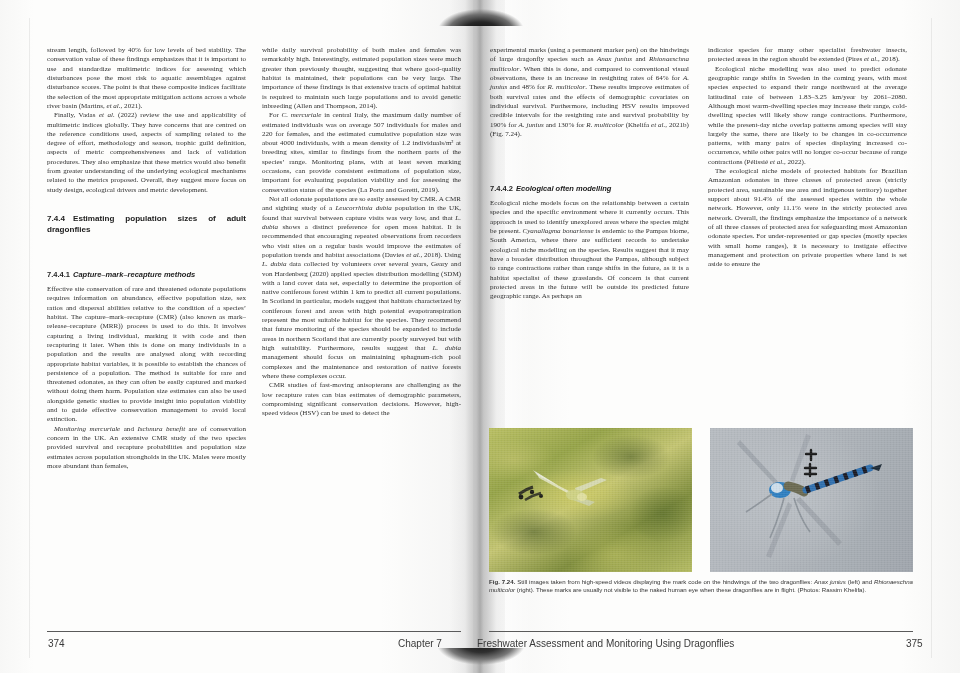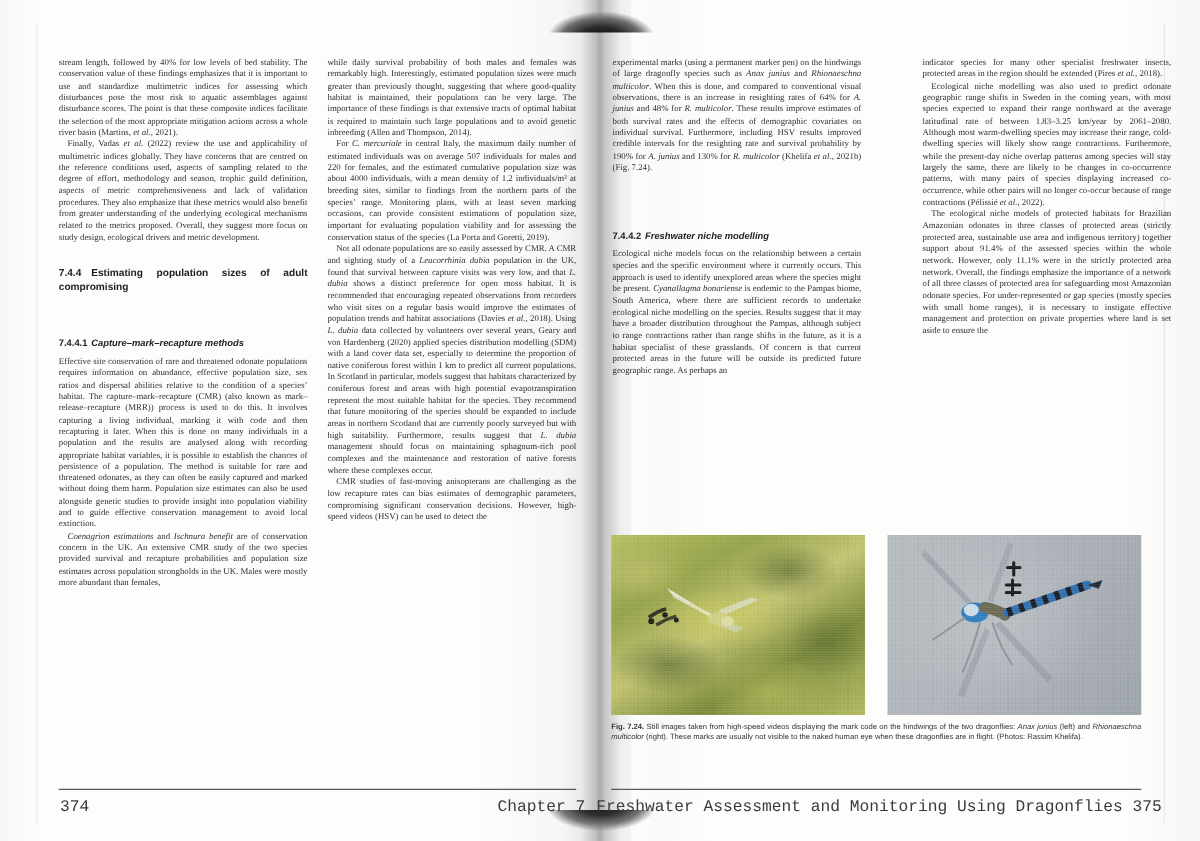--- a/index.html
+++ b/index.html
@@ -46,21 +46,21 @@
   .col{position:absolute;font-size:7.05px;line-height:9.32px;
        text-align:justify;text-justify:inter-word;
        color:#303030;hyphens:manual;}
   .col p{margin:0;text-indent:7px;}
   .col p.noind{text-indent:0;}
   .col i{font-style:italic;}
 
   #c1{left:47px;top:46px;width:199px;}
   #c2{left:262px;top:46px;width:199px;}
   #c3{left:490px;top:46px;width:199px;}
-  #c4{left:738px;top:46px;width:199px;}
+  #c4{left:708px;top:46px;width:199px;}
 
   
   .h3{font-family:"Liberation Sans",sans-serif;font-weight:bold;
       font-size:8.1px;line-height:10.5px;color:#1d1d1d;}
   .h3 .num{display:inline-block;width:26px;}
   .h4{font-family:"Liberation Sans",sans-serif;font-weight:bold;font-style:italic;
       font-size:7.5px;line-height:10px;color:#1d1d1d;}
   .h4 .num{display:inline-block;width:26px;font-style:normal;margin-top:26px;}
   .gap-lg{height:19px;}
   .gap-md{height:9px;}
@@ -90,22 +90,22 @@
   .fig-caption{position:absolute;left:489px;top:578px;width:424px;
       font-family:"Liberation Sans",sans-serif;font-size:6.1px;line-height:8.4px;
       color:#343434;text-align:justify;}
   .fig-caption b{font-weight:bold;}
   .fig-caption i{font-style:italic;}
 
   
   .rule{position:absolute;height:1px;background:#5a5a5a;}
   #rule-left{left:47px;top:631px;width:414px;}
   #rule-right{left:489px;top:631px;width:424px;}
-  .foot{position:absolute;font-family:Liberation Mono, monospace;
-        font-size:13px;color:#3a3a3a;top:638px;}
+  .foot{position:absolute;font-family:Liberation Sans, sans-serif;
+        font-size:10px;color:#3a3a3a;top:638px;}
   #folio-left{left:48px;}
   #chapter-left{left:398px;}
   #runhead-right{left:477px;}
   #folio-right{left:890px;padding-left:16px;}
 
   
   #warp{position:absolute;left:505px;top:0;width:26px;height:673px;
         background:linear-gradient(to right,rgba(255,255,255,.7),rgba(255,255,255,0));
         pointer-events:none;}
 </style>
@@ -127,43 +127,43 @@
   <div id="spine-bottom"></div>
 
   <div class="edge" style="left:29px;top:18px;width:1px;height:640px;opacity:.35;"></div>
   <div class="edge" style="left:931px;top:18px;width:1px;height:640px;opacity:.35;"></div>
 
   <div class="col" id="c1">
     <p class="noind">stream length, followed by 40% for low levels of bed stability. The conservation value of these findings emphasizes that it is important to use and standardize multimetric indices for assessing which disturbances pose the most risk to aquatic assemblages against disturbance scores. The point is that these composite indices facilitate the selection of the most appropriate mitigation actions across a whole river basin (Martins, <i>et al.</i>, 2021).</p>
     <p>Finally, Vadas <i>et al.</i> (2022) review the use and applicability of multimetric indices globally. They have concerns that are centred on the reference conditions used, aspects of sampling related to the degree of effort, methodology and season, trophic guild definition, aspects of metric comprehensiveness and lack of validation procedures. They also emphasize that these metrics would also benefit from greater understanding of the underlying ecological mechanisms related to the metrics proposed. Overall, they suggest more focus on study design, ecological drivers and metric development.</p>
     <div class="gap-lg"></div>
     <div class="h3">
-      <span class="num">7.4.4</span><span>Estimating population sizes of adult compromising</span>
+      <span class="num">7.4.4</span><span>Estimating population sizes of adult dragonflies</span>
     </div>
     <div class="gap-md"></div>
     <div class="h4">
       <span class="num">7.4.4.1</span><span>Capture–mark–recapture methods</span>
     </div>
     <div class="gap-sm"></div>
     <p class="noind">Effective site conservation of rare and threatened odonate populations requires information on abundance, effective population size, sex ratios and dispersal abilities relative to the condition of a species’ habitat. The capture–mark–recapture (CMR) (also known as mark–release–recapture (MRR)) process is used to do this. It involves capturing a living individual, marking it with code and then recapturing it later. When this is done on many individuals in a population and the results are analysed along with recording appropriate habitat variables, it is possible to establish the chances of persistence of a population. The method is suitable for rare and threatened odonates, as they can often be easily captured and marked without doing them harm. Population size estimates can also be used alongside genetic studies to provide insight into population viability and to guide effective conservation management to avoid local extinction.</p>
-    <p><i>Coenagrion estimations</i> and <i>Ischnura benefit</i> are of conservation concern in the UK. An extensive CMR study of the two species provided survival and recapture probabilities and population size estimates across population strongholds in the UK. Males were mostly more abundant than females,</p>
+    <p><i>Monitoring mercuriale</i> and <i>Ischnura benefit</i> are of conservation concern in the UK. An extensive CMR study of the two species provided survival and recapture probabilities and population size estimates across population strongholds in the UK. Males were mostly more abundant than females,</p>
   </div>
 
   <div class="col" id="c2">
     <p class="noind">while daily survival probability of both males and females was remarkably high. Interestingly, estimated population sizes were much greater than previously thought, suggesting that where good-quality habitat is maintained, their populations can be very large. The importance of these findings is that extensive tracts of optimal habitat is required to maintain such large populations and to avoid genetic inbreeding (Allen and Thompson, 2014).</p>
     <p>For <i>C. mercuriale</i> in central Italy, the maximum daily number of estimated individuals was on average 507 individuals for males and 220 for females, and the estimated cumulative population size was about 4000 individuals, with a mean density of 1.2 individuals/m² at breeding sites, similar to findings from the northern parts of the species’ range. Monitoring plans, with at least seven marking occasions, can provide consistent estimations of population size, important for evaluating population viability and for assessing the conservation status of the species (La Porta and Goretti, 2019).</p>
     <p>Not all odonate populations are so easily assessed by CMR. A CMR and sighting study of a <i>Leucorrhinia dubia</i> population in the UK, found that survival between capture visits was very low, and that <i>L. dubia</i> shows a distinct preference for open moss habitat. It is recommended that encouraging repeated observations from recorders who visit sites on a regular basis would improve the estimates of population trends and habitat associations (Davies <i>et al.</i>, 2018). Using <i>L. dubia</i> data collected by volunteers over several years, Geary and von Hardenberg (2020) applied species distribution modelling (SDM) with a land cover data set, especially to determine the proportion of native coniferous forest within 1 km to predict all current populations. In Scotland in particular, models suggest that habitats characterized by coniferous forest and areas with high potential evapotranspiration represent the most suitable habitat for the species. They recommend that future monitoring of the species should be expanded to include areas in northern Scotland that are currently poorly surveyed but with high suitability. Furthermore, results suggest that <i>L. dubia</i> management should focus on maintaining sphagnum-rich pool complexes and the maintenance and restoration of native forests where these complexes occur.</p>
     <p>CMR studies of fast-moving anisopterans are challenging as the low recapture rates can bias estimates of demographic parameters, compromising significant conservation decisions. However, high-speed videos (HSV) can be used to detect the</p>
   </div>
 
   <div class="col" id="c3">
     <p class="noind">experimental marks (using a permanent marker pen) on the hindwings of large dragonfly species such as <i>Anax junius</i> and <i>Rhionaeschna multicolor</i>. When this is done, and compared to conventional visual observations, there is an increase in resighting rates of 64% for <i>A. junius</i> and 48% for <i>R. multicolor</i>. These results improve estimates of both survival rates and the effects of demographic covariates on individual survival. Furthermore, including HSV results improved credible intervals for the resighting rate and survival probability by 190% for <i>A. junius</i> and 130% for <i>R. multicolor</i> (Khelifa <i>et al.</i>, 2021b) (Fig. 7.24).</p>
     <div class="gap-lg"></div>
     <div class="h4">
-      <span class="num">7.4.4.2</span><span>Freshwater niche modelling</span>
+      <span class="num">7.4.4.2</span><span>Ecological often modelling</span>
     </div>
     <div class="gap-sm"></div>
     <p class="noind">Ecological niche models focus on the relationship between a certain species and the specific environment where it currently occurs. This approach is used to identify unexplored areas where the species might be present. <i>Cyanallagma bonariense</i> is endemic to the Pampas biome, South America, where there are sufficient records to undertake ecological niche modelling on the species. Results suggest that it may have a broader distribution throughout the Pampas, although subject to range contractions rather than range shifts in the future, as it is a habitat specialist of these grasslands. Of concern is that current protected areas in the future will be outside its predicted future geographic range. As perhaps an</p>
   </div>
 
   <div class="col" id="c4">
     <p class="noind">indicator species for many other specialist freshwater insects, protected areas in the region should be extended (Pires <i>et al.</i>, 2018).</p>
     <p>Ecological niche modelling was also used to predict odonate geographic range shifts in Sweden in the coming years, with most species expected to expand their range northward at the average latitudinal rate of between 1.83–3.25 km/year by 2061–2080. Although most warm-dwelling species may increase their range, cold-dwelling species will likely show range contractions. Furthermore, while the present-day niche overlap patterns among species will stay largely the same, there are likely to be changes in co-occurrence patterns, with many pairs of species displaying increased co-occurrence, while other pairs will no longer co-occur because of range contractions (Pélissié <i>et al.</i>, 2022).</p>
     <p>The ecological niche models of protected habitats for Brazilian Amazonian odonates in three classes of protected areas (strictly protected area, sustainable use area and indigenous territory) together support about 91.4% of the assessed species within the whole network. However, only 11.1% were in the strictly protected area network. Overall, the findings emphasize the importance of a network of all three classes of protected area for safeguarding most Amazonian odonate species. For under-represented or gap species (mostly species with small home ranges), it is necessary to instigate effective management and protection on private properties where land is set aside to ensure the</p>
   </div>

